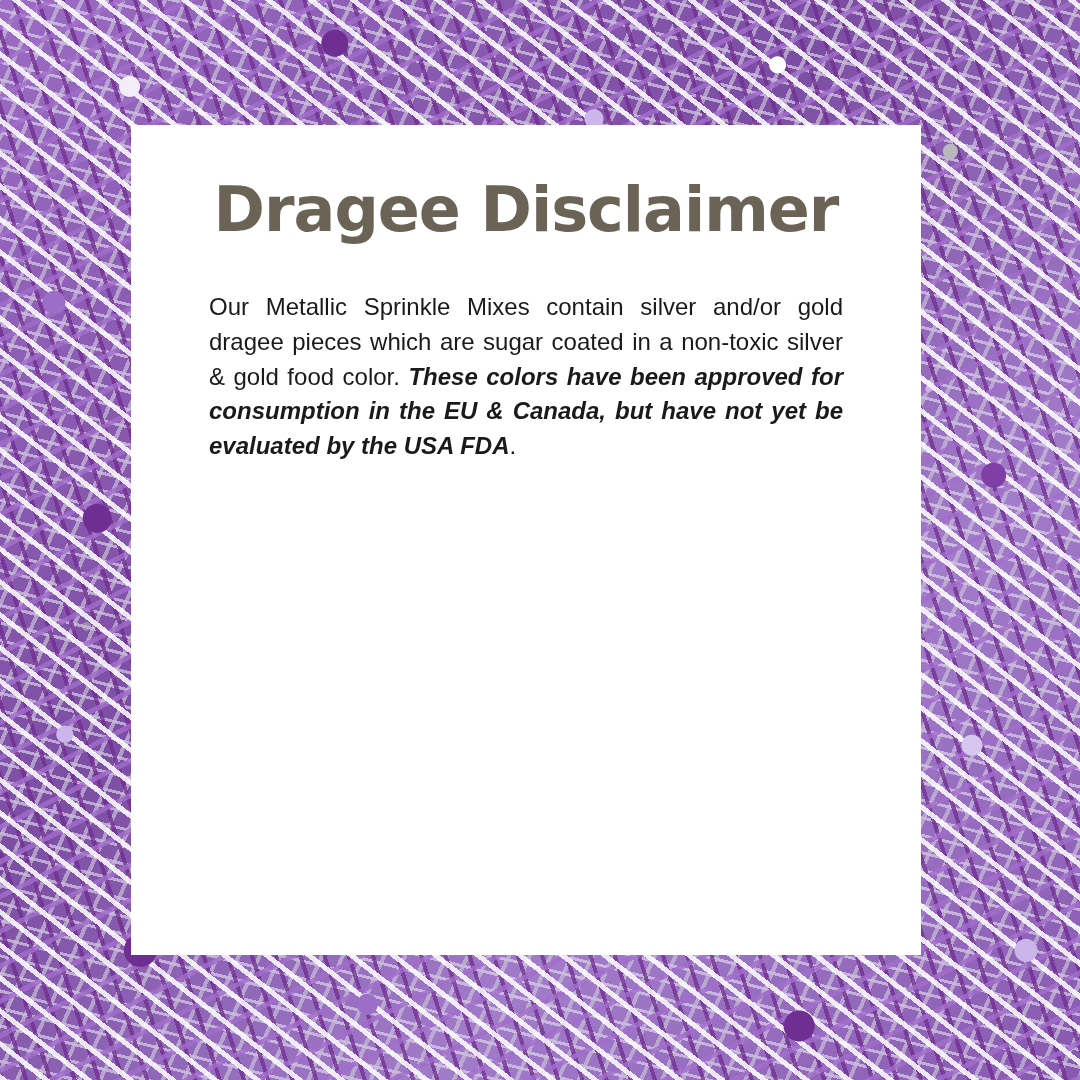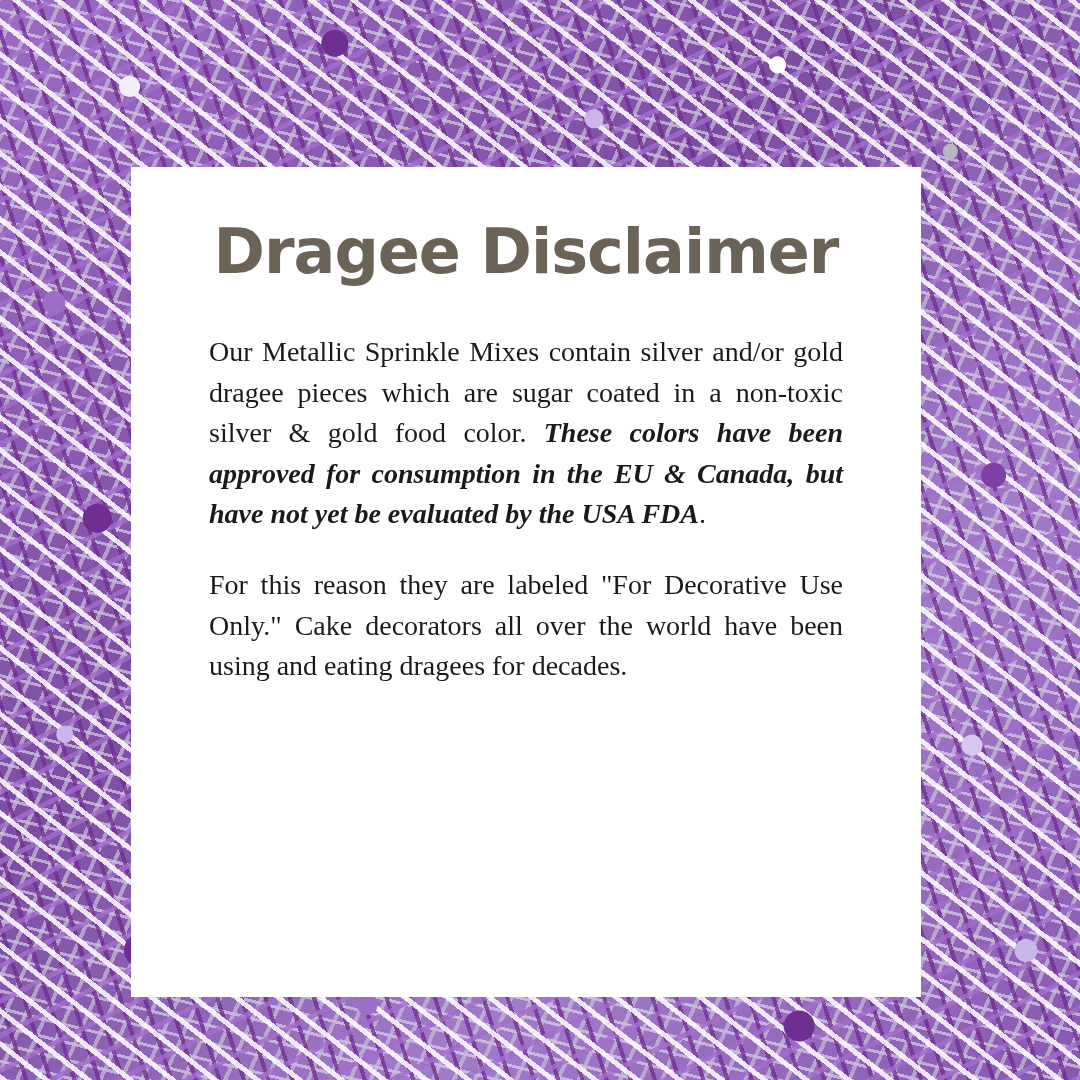--- a/index.html
+++ b/index.html
@@ -77,37 +77,36 @@
   
   #card {
     position: absolute;
     left: 131px;
     top: 125px;
     width: 790px;
     height: 830px;
     background: #ffffff;
     box-sizing: border-box;
     padding: 52px 78px 0 78px;
-    margin-top: 42px;
   }
 
   #card-title {
     font-family: "DejaVu Sans", sans-serif;
     font-weight: bold;
     font-size: 62px;
     letter-spacing: -1px;
     color: #6b6456;
     text-align: center;
     margin: 0 0 48px 0;
     line-height: 1.05;
   }
 
   .para {
-    font-family: Liberation Serif, serif;
-    font-size: 28px;
+    font-family: Liberation Sans, sans-serif;
+    font-size: 24px;
     line-height: 1.45;
     color: #1a1a1a;
     text-align: justify;
     text-justify: inter-word;
     margin: 0 0 30px 0;
   }
   .para:last-child { margin-bottom: 0; }
   .bolditalic {
     font-weight: bold;
     font-style: italic;
@@ -119,18 +118,17 @@
 <div id="stage">
 
   <div id="sprinkle-bg"></div>
 
   <div id="card">
 
     <h1 id="card-title">Dragee Disclaimer</h1>
 
     <p class="para"><span>Our Metallic Sprinkle Mixes contain silver and/or gold dragee pieces which are sugar coated in a non-toxic silver &amp; gold food color. </span><span class="bolditalic">These colors have been approved for consumption in the EU &amp; Canada, but have not yet be evaluated by the USA FDA</span><span>.</span></p>
 
-    <p class="para">For this reason they are labeled "For Decorative Use Only." Cake decorators all over the world have been using and eating dragees for decades.</p>
 
 
 
   </div>
 </div>
 
 </body></html>

